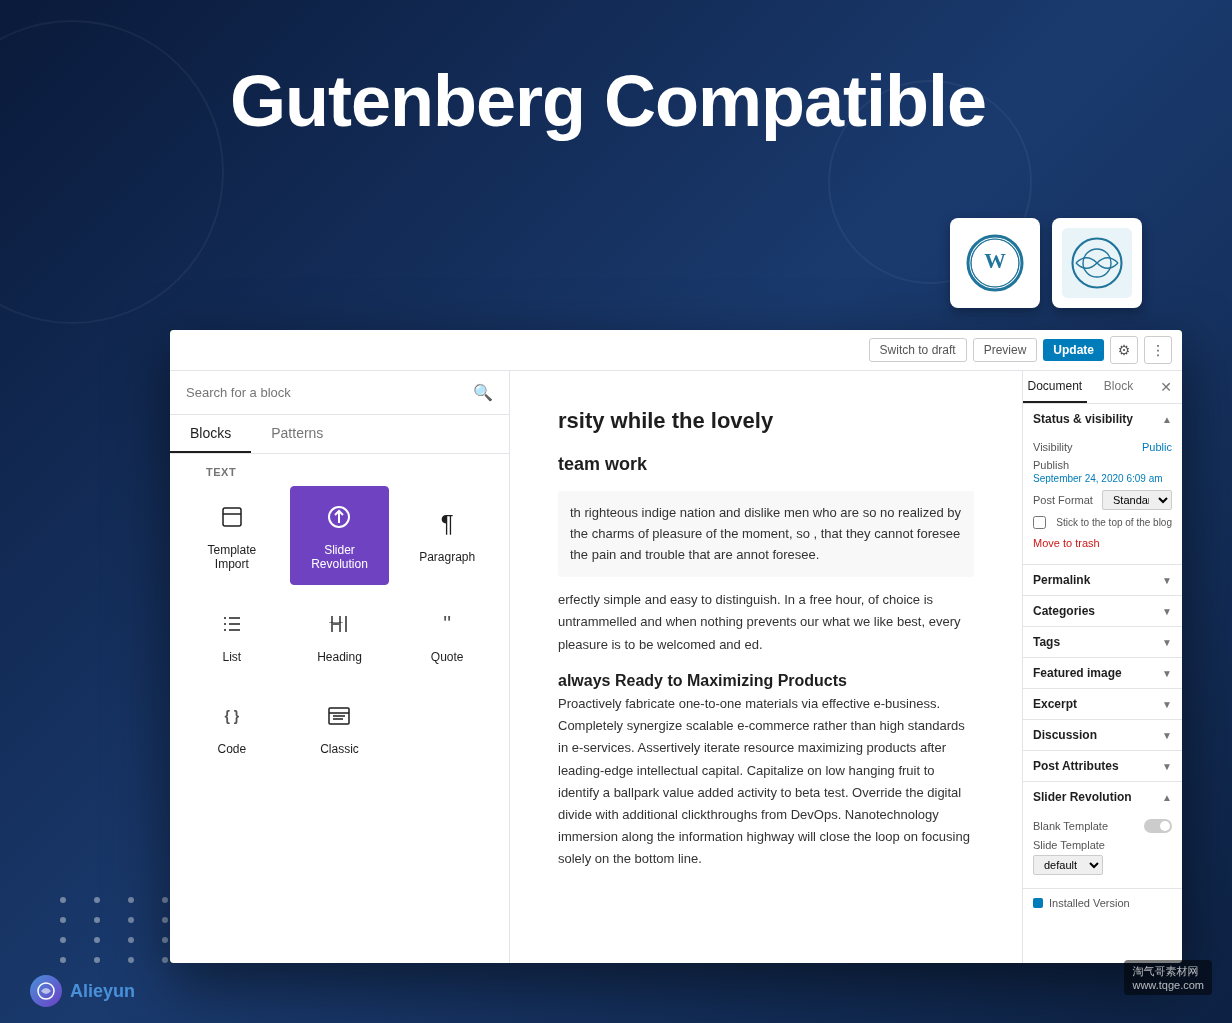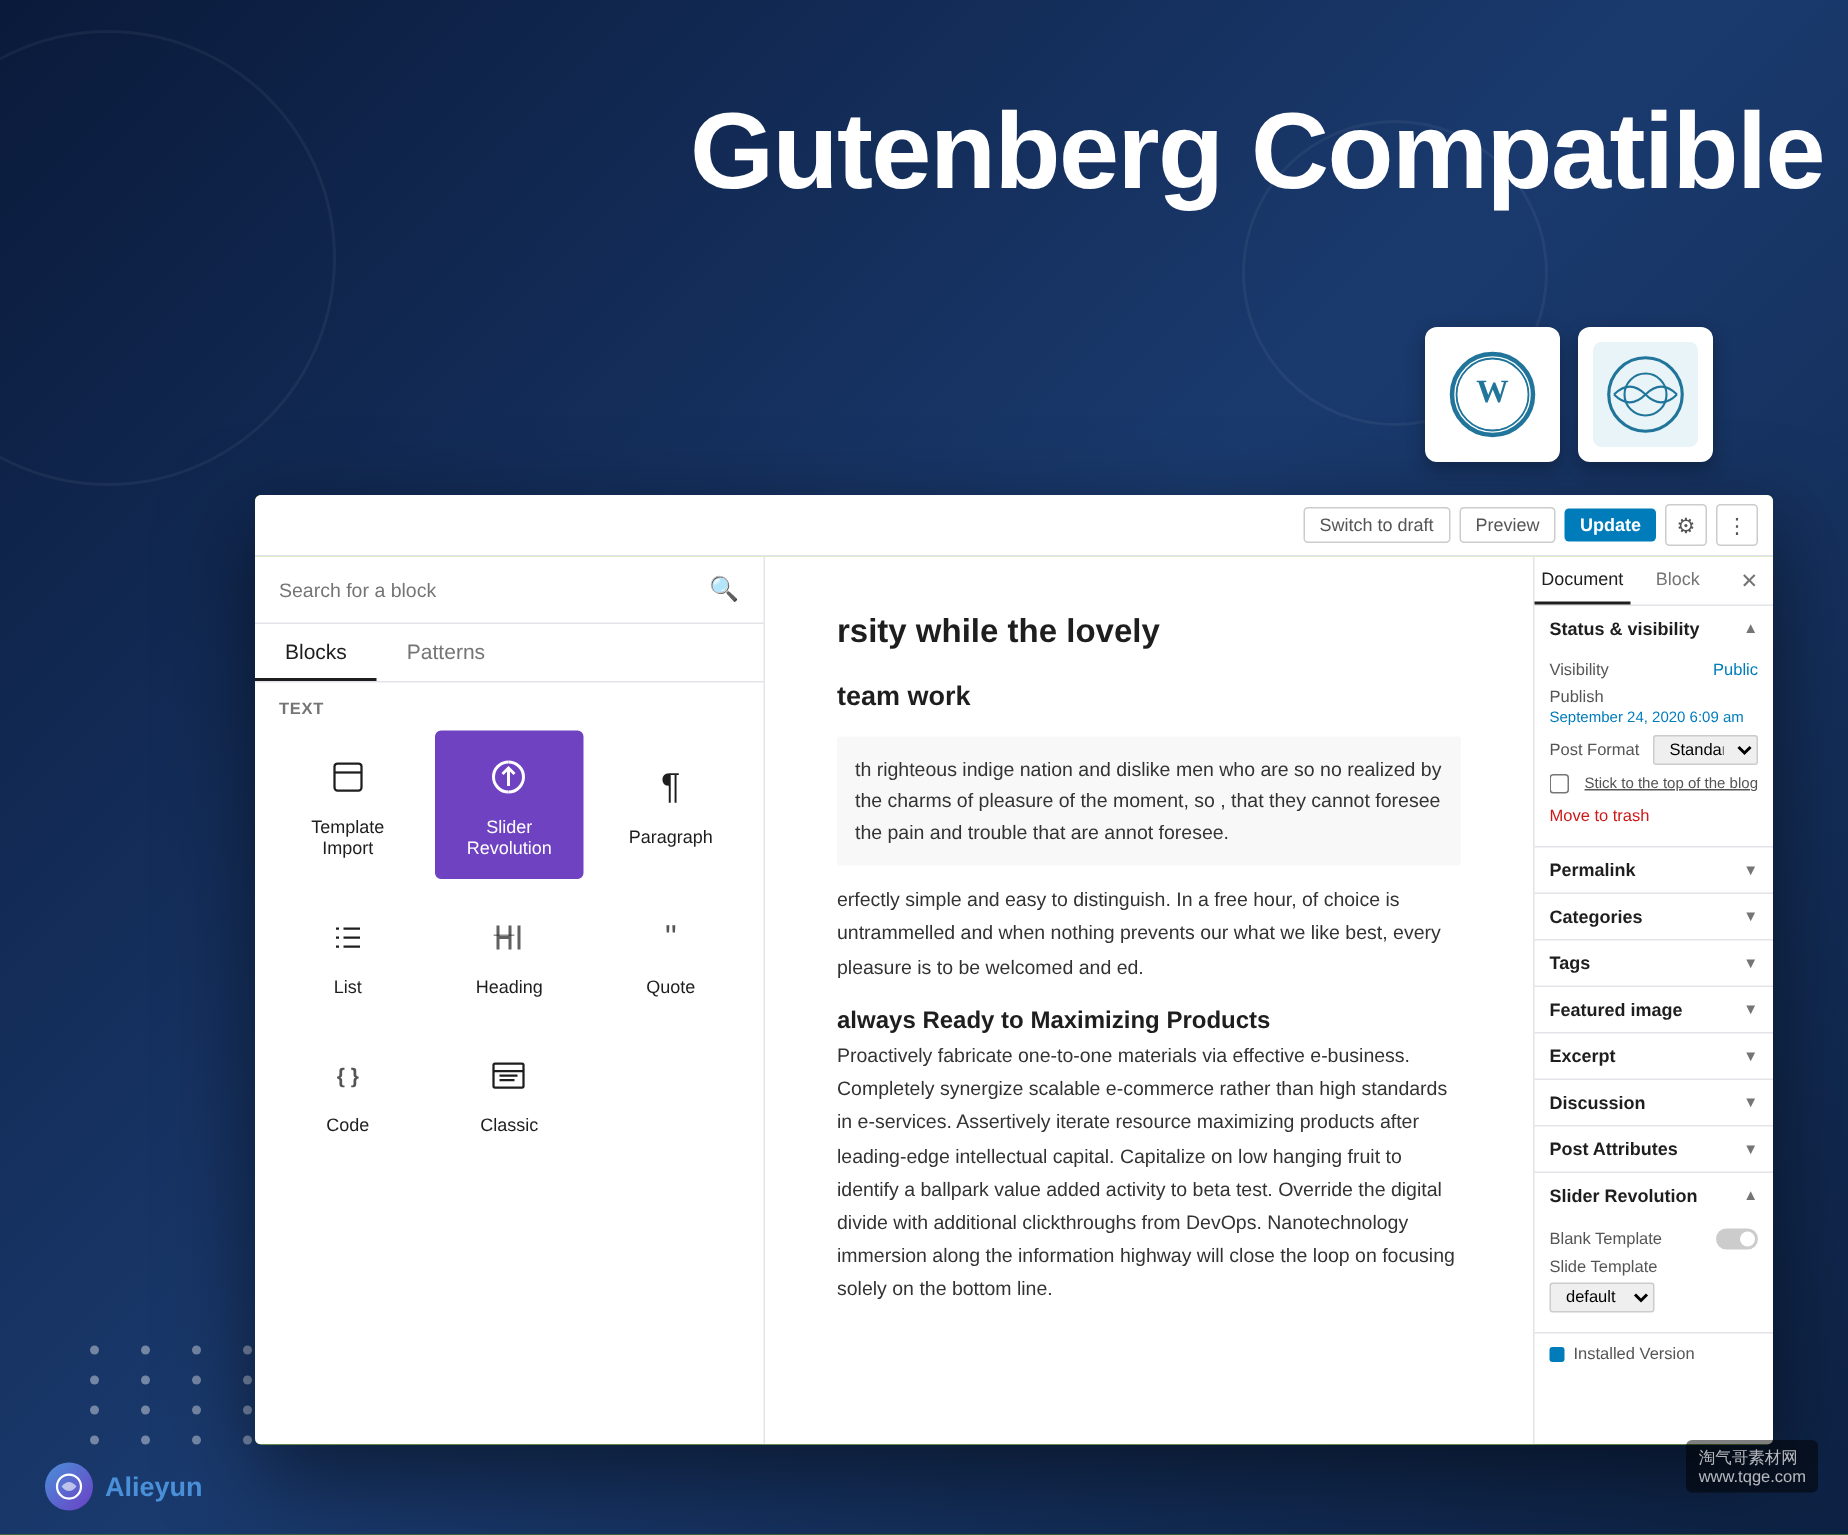--- a/index.html
+++ b/index.html
@@ -48,21 +48,21 @@
       border-radius: 50%;
       border: 2px solid rgba(255,255,255,0.05);
     }
 
     
     .main-heading {
       position: absolute;
       top: 60px;
       left: 0;
       right: 16px;
-      text-align: right;
+      text-align: center;
       z-index: 10;
       color: white;
       font-size: 72px;
       font-weight: 700;
       letter-spacing: -1px;
     }
 
     
     .logo-badges {
       position: absolute;
@@ -148,20 +148,21 @@
     }
 
     .block-category-label {
       font-size: 11px;
       font-weight: 600;
       color: #757575;
       text-transform: uppercase;
       letter-spacing: 0.5px;
       margin-bottom: 8px;
       padding: 0 4px;
+      margin-left: 20px;
     }
 
     .block-grid {
       display: grid;
       grid-template-columns: repeat(3, 1fr);
       gap: 8px;
       margin-bottom: 12px;
     }
 
     .block-item {
@@ -664,21 +665,21 @@
           <div class="sidebar-row" style="flex-direction:column; align-items:flex-start; gap:2px;">
             <span>Publish</span>
             <span class="sidebar-value" style="font-size:10px;">September 24, 2020 6:09 am</span>
           </div>
           <div class="sidebar-row" style="gap:4px; flex-wrap:wrap;">
             <span>Post Format</span>
             <select class="sidebar-input">
               <option>Standard</option>
             </select>
           </div>
-          <div class="sidebar-row" style="gap:4px;text-decoration:underline;">
+          <div class="sidebar-row" style="gap:4px;">
             <input type="checkbox" style="">
             <span style="font-size:10px;">Stick to the top of the blog</span>
           </div>
           <div style="padding: 4px 0;">
             <span class="sidebar-link">Move to trash</span>
           </div>
         </div>
       </div>
 
       <div class="sidebar-section">

